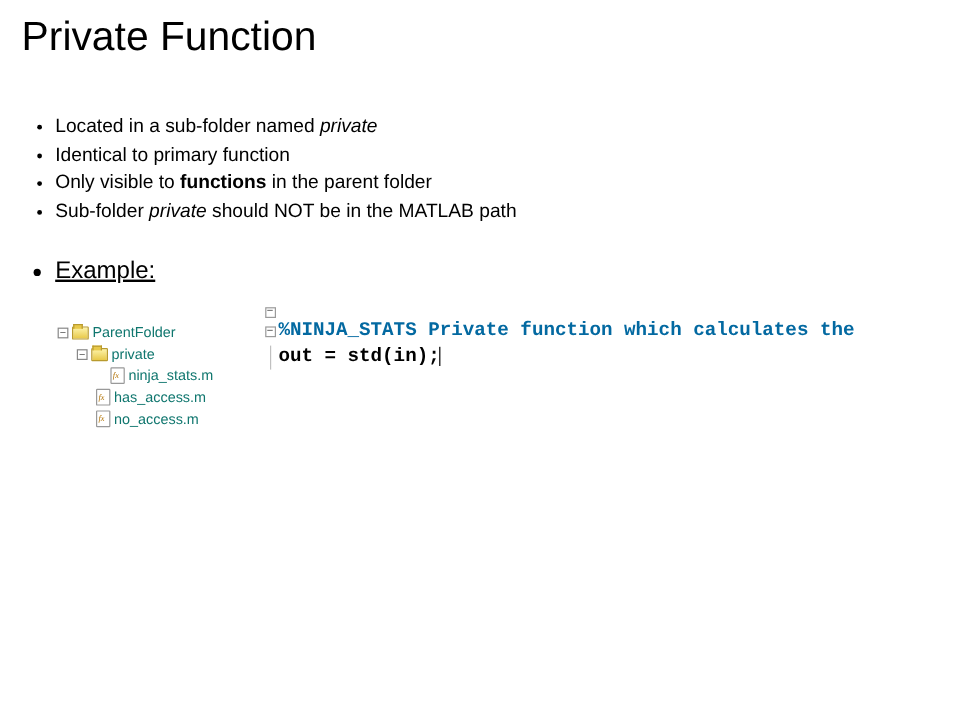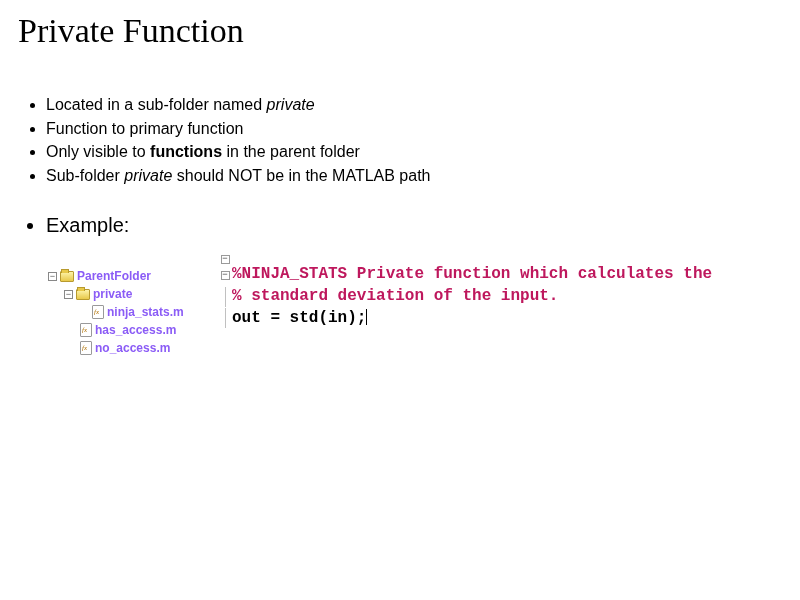--- a/index.html
+++ b/index.html
@@ -13,37 +13,37 @@
     color: #000;
     overflow: hidden;
   }
   .slide {
     padding: 10px 18px;
   }
   .title {
     font-size: 34px;
     font-weight: 400;
     margin: 2px 0 44px 0;
-    font-family: Liberation Serif, serif;
   }
   .bullets {
     margin: 0 0 28px 28px;
     padding: 0;
     list-style: disc;
     font-size: 16px;
     line-height: 1.35;
   }
   .bullets li { margin: 0 0 2px 0; }
   .italic { font-style: italic; }
   .bold { font-weight: 700; }
   .example-label {
     margin: 20px 0 14px 28px;
     font-size: 20px;
     list-style: disc;
     padding: 0;
+    text-decoration: underline;
   }
   .example-label li { margin: 0; }
   .content-row {
     display: flex;
     align-items: flex-start;
     margin-top: 18px;
   }
   
   .tree {
     font-family: "Segoe UI", Arial, sans-serif;
@@ -99,21 +99,21 @@
   }
   .file-icon::after {
     content: "fx";
     position: absolute;
     left: 1px; top: 1px;
     font-size: 7px;
     color: #b07000;
     font-style: italic;
     font-family: serif;
   }
-  .tree-label { color: #8b5cf6; font-weight: bold; }
+  .tree-label { color: #0f766e; }
   
   .code-block {
     font-family: Consolas, "Courier New", monospace;
     font-size: 16px;
     line-height: 1.35;
     color: #000;
     font-weight: 600;
   }
   .code-row {
     display: flex;
@@ -142,39 +142,39 @@
     margin: 0 auto;
   }
   .bar-end {
     width: 6px;
     height: 20px;
     border-left: 1px solid #c0c0c0;
     border-bottom: 1px solid #c0c0c0;
     margin-left: 4px;
   }
   .kw { color: #0a22e0; }
-  .cm { color: #be185d; }
+  .cm { color: #0369a1; }
   .cursor {
     display: inline-block;
     width: 1px; height: 16px;
     background: #000;
     vertical-align: middle;
   }
 </style>
 </head>
 <body>
 
 <div class="slide">
   <h1 class="title">Private Function</h1>
 
   <ul class="bullets">
     <li>
       <span>Located in a sub-folder named </span><span class="italic">private</span>
     </li>
-    <li>Function to primary function</li>
+    <li>Identical to primary function</li>
     <li>
       <span>Only visible to </span><span class="bold">functions</span><span> in the parent folder</span>
     </li>
     <li>
       <span>Sub-folder </span><span class="italic">private</span><span> should NOT be in the MATLAB path</span>
     </li>
   </ul>
 
   <ul class="example-label">
     <li>Example:</li>
@@ -216,24 +216,18 @@
       <div class="code-row">
         <span class="gutter">
             <span class="fold-box">−</span>
           </span>
         <span class="cm">%NINJA_STATS Private function which calculates the</span>
       </div>
       <div class="code-row">
         <span class="gutter">
             <span class="bar"></span>
           </span>
-        <span class="cm">%    standard deviation of the input.</span>
-      </div>
-      <div class="code-row">
-        <span class="gutter">
-            <span class="bar"></span>
-          </span>
         <span><span>out = std(in);</span><span class="cursor"></span></span>
       </div>
     </div>
 
   </div>
 </div>
 
 </body></html>

